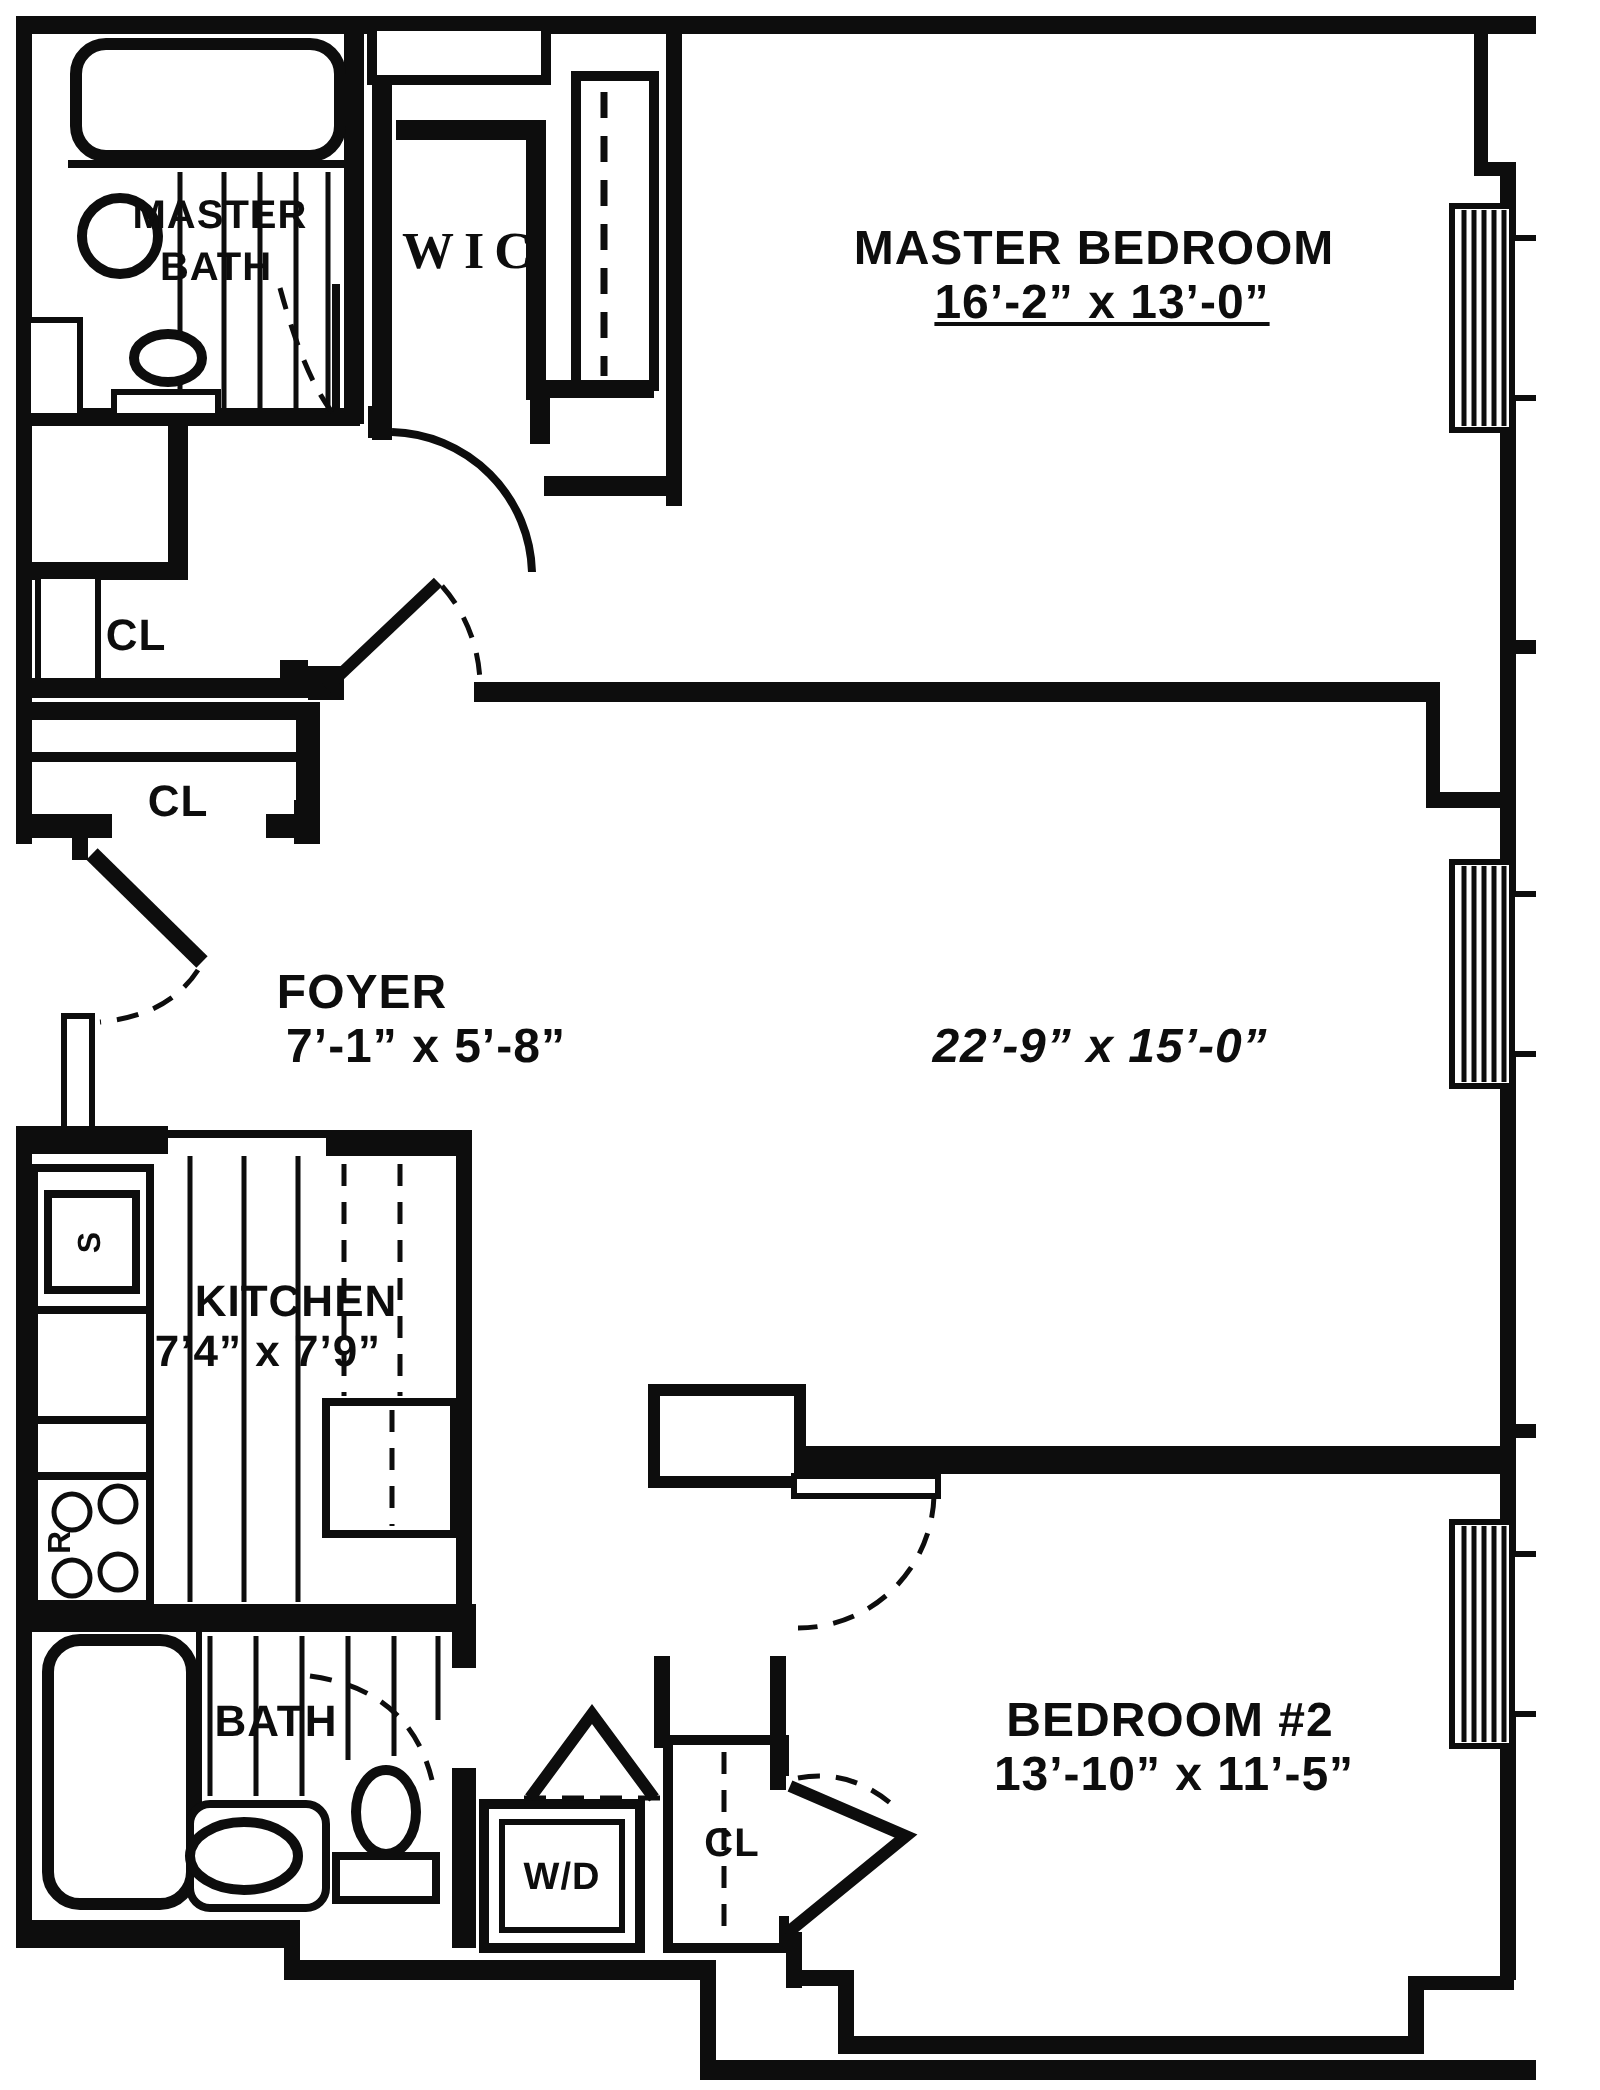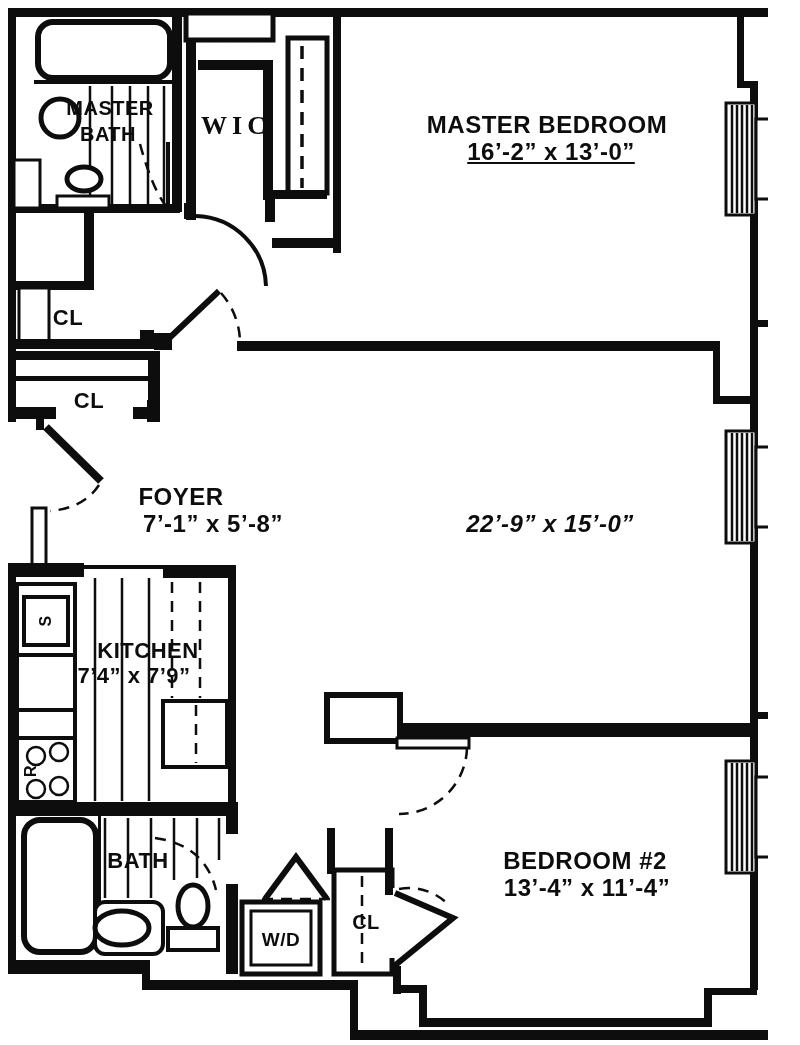--- a/index.html
+++ b/index.html
@@ -220,18 +220,18 @@
 
   <div class="lbl mid" style="left:136px; top:651px;margin-left:12px;">KITCHEN</div>
   <div class="lbl mid" style="left:134px; top:676px;">7’4” x 7’9”</div>
 
   <div class="lbl mid" style="left:138px; top:861px;">BATH</div>
 
   <div class="lbl xs" style="left:281px; top:939px;">W/D</div>
   <div class="lbl sm" style="left:366px; top:922px;">CL</div>
 
   <div class="lbl big" style="left:585px; top:861px;">BEDROOM #2</div>
-  <div class="lbl big" style="left:587px; top:888px;">13’-4” x 11’-4”</div>
+  <div class="lbl big" style="left:587px; top:888px;">13’-10” x 11’-5”</div>
 
   <div class="lbl rot" style="left:46px; top:621px;">S</div>
   <div class="lbl rot" style="left:31px; top:771px;">R</div>
 
 </div>
 
 </body></html>

